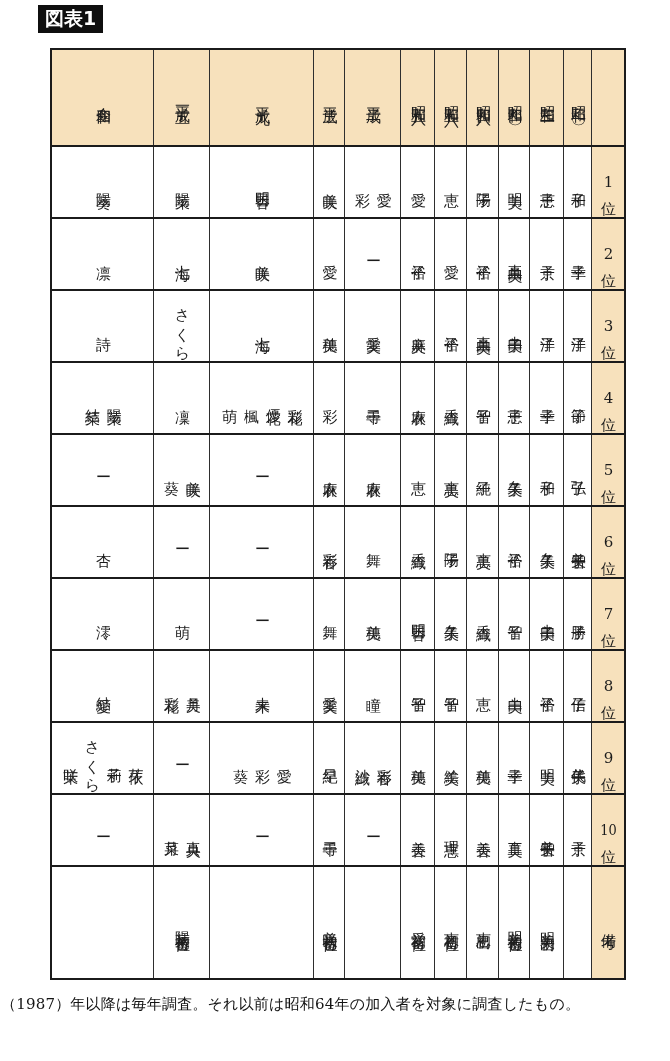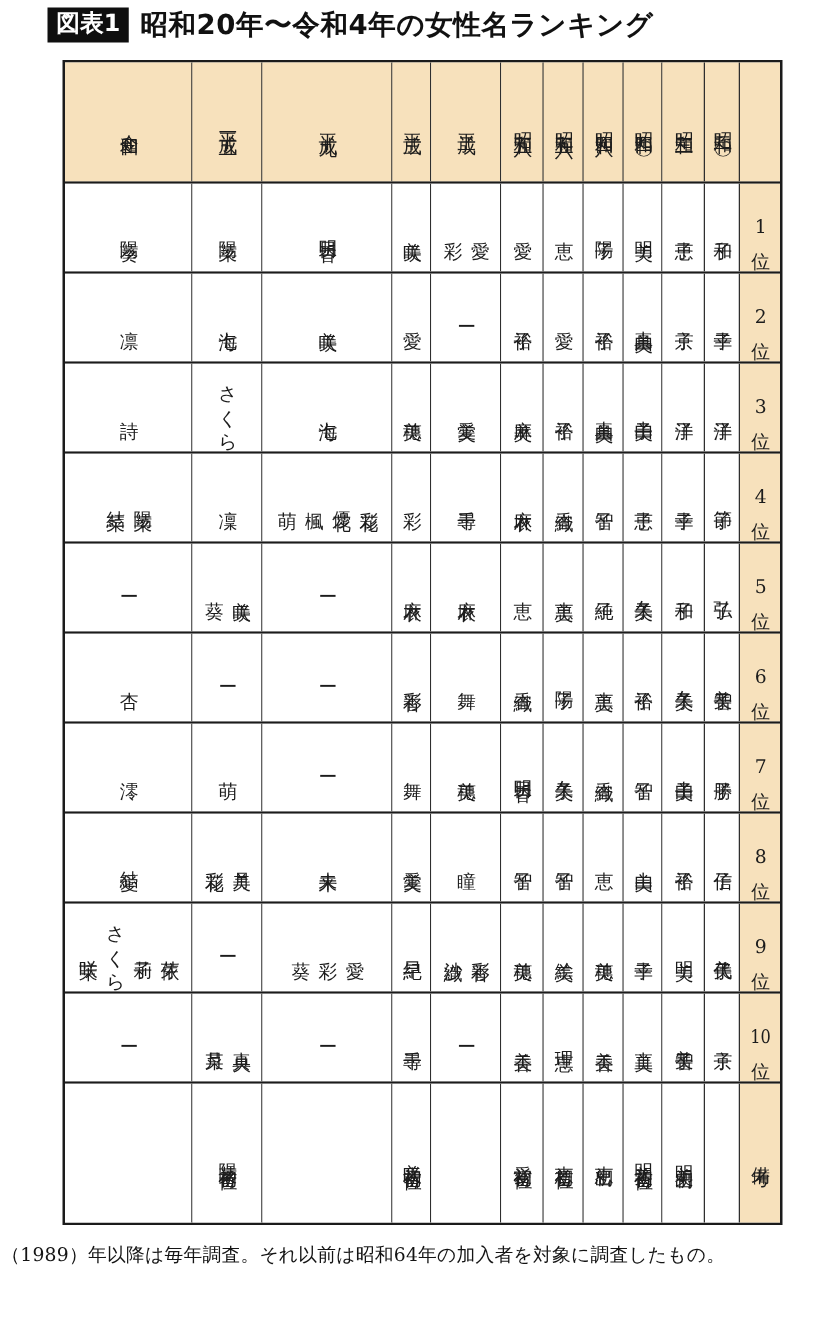--- a/index.html
+++ b/index.html
@@ -63,21 +63,20 @@
     font-size: 15px; line-height: 1.5; color: #141414;
     letter-spacing: 0.2px;
   }
   .footer div { white-space: nowrap; }
 </style>
 </head>
 <body>
 
 <div class="title-row">
   <span class="title-tag">図表1</span>
-  <span class="title-text">昭和20年〜令和4年の女性名ランキング</span>
 </div>
 
 <div class="rtable">
     <div class="trow header-row">
       <div class="tcell fill" style="width: 102px;">
         <div class="vtext">令和四</div>
       </div>
       <div class="tcell fill" style="width: 56px;">
         <div class="vtext">平成一五</div>
       </div>
@@ -530,14 +529,14 @@
         <div class="vtext">明美初出</div>
       </div>
       <div class="tcell" style="width: 28px;"></div>
       <div class="tcell fill" style="width: 32px;">
         <div class="rank-label">備考</div>
       </div>
     </div>
   </div>
 
 <div class="footer">
-  <div>（1989）年以降は毎年調査。それ以前は昭和64年の加入者を対象に調査したもの。</div>
+  <div>（1987）年以降は毎年調査。それ以前は昭和64年の加入者を対象に調査したもの。</div>
 </div>
 
 </body></html>

